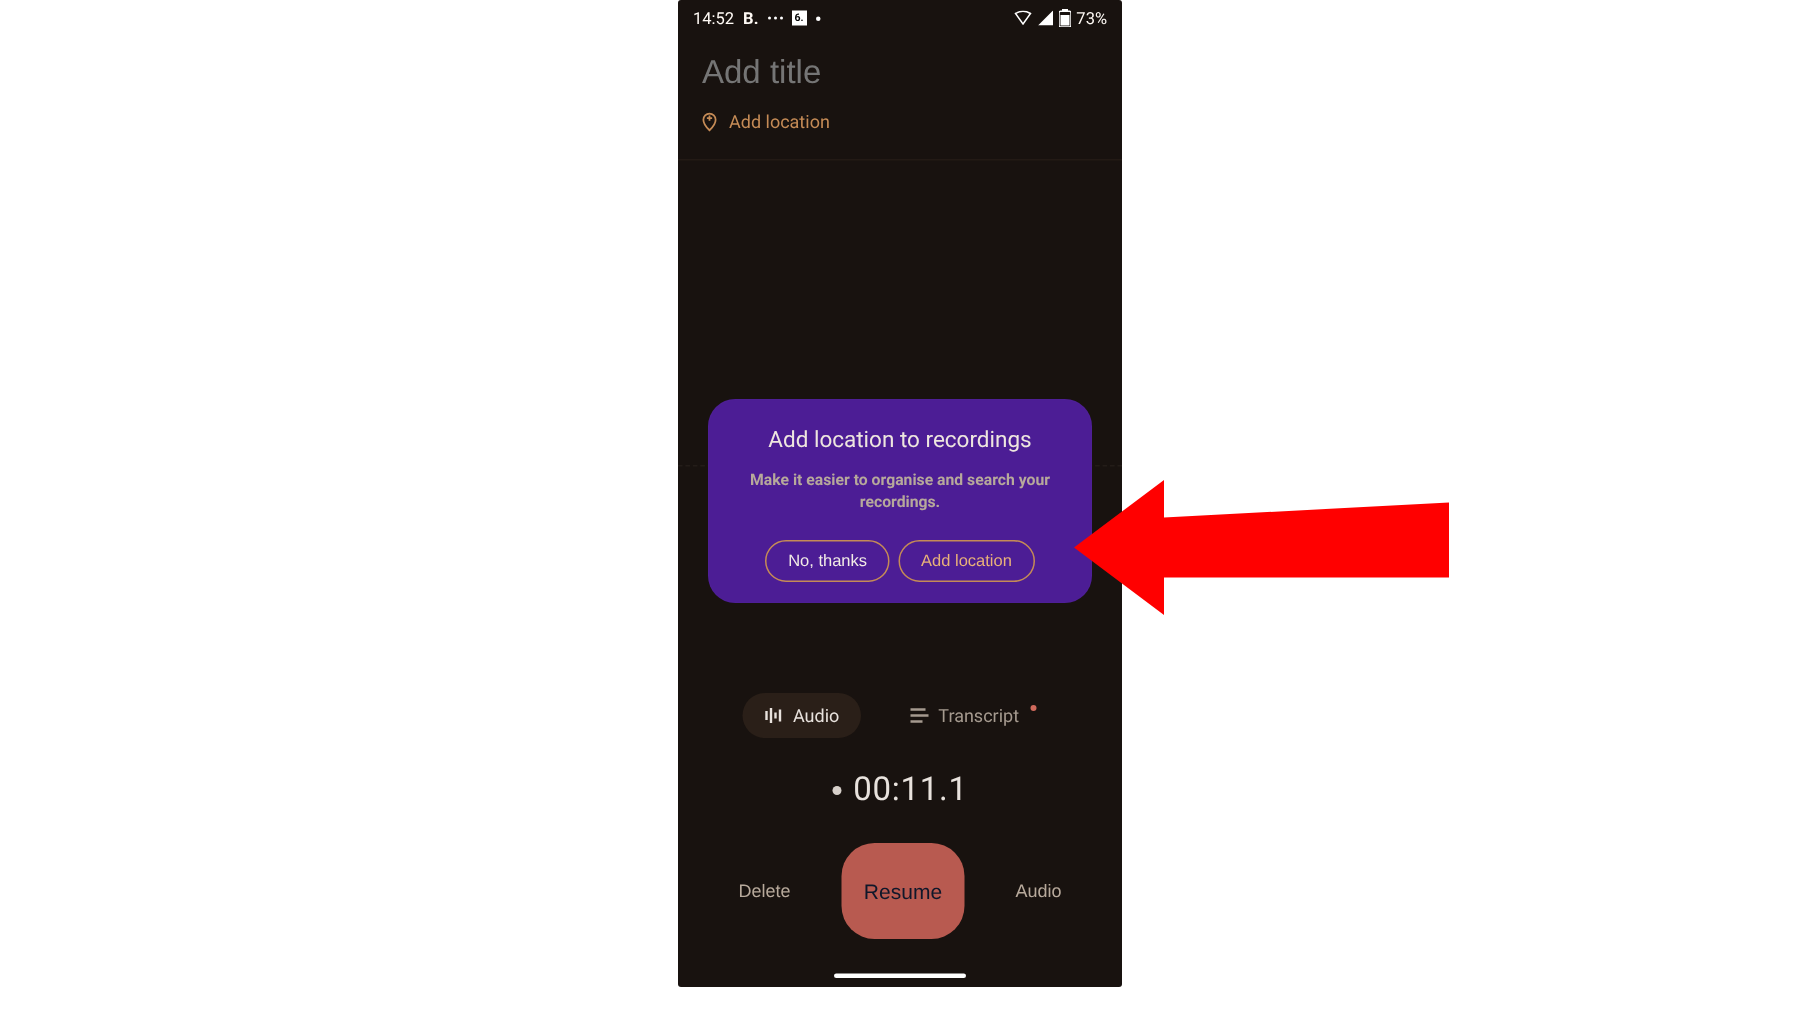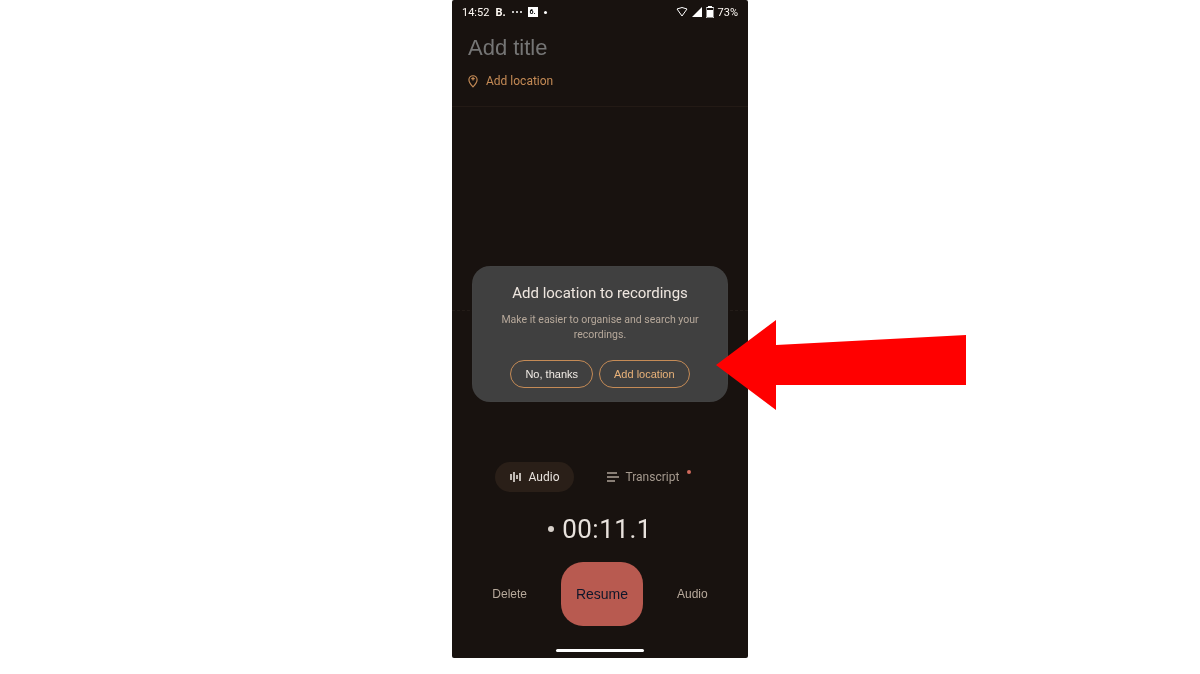--- a/index.html
+++ b/index.html
@@ -20,36 +20,36 @@
   
   .title-area{padding:10px 14px 6px;}
   .title-input{color:#8f877f;font-size:22px;background:transparent;border:none;outline:none;width:100%;}
   .loc-row{display:flex;align-items:center;gap:6px;margin-top:12px;color:#c58b56;}
   .loc-row svg{flex:0 0 14px;}
   .loc-row span{font-size:12px;}
   .hr{height:1px;background:#231a15;margin-top:12px;}
   
   .dotted{position:absolute;left:0;right:0;top:310px;height:1px;border-top:1px dashed #3a312a;opacity:.35;}
   
-  .card{position:absolute;left:20px;right:20px;top:266px;background:#404040;border-radius:18px;padding:18px 14px 14px;text-align:center;box-shadow:0 0 0 1px rgba(255,255,255,0.01) inset;}
+  .card{position:absolute;left:20px;right:20px;top:266px;background:#4c1d95;border-radius:18px;padding:18px 14px 14px;text-align:center;box-shadow:0 0 0 1px rgba(255,255,255,0.01) inset;}
   .card-title{font-size:15px;color:#eee6df;margin-bottom:10px;}
-  .card-body{font-size:10.5px;color:#b7a99b;line-height:1.45;}
+  .card-body{font-size:10.5px;color:#b7a99b;line-height:1.45;font-weight:bold;}
   .card-actions{display:flex;justify-content:center;gap:6px;margin-top:18px;}
   .pill{border:1px solid #c58b56;color:#f2ece6;background:transparent;border-radius:18px;padding:7px 14px;font-size:11px;cursor:pointer;}
   .pill.accent{color:#e9b279;}
   
   .tabs{position:absolute;left:0;right:0;top:462px;display:flex;justify-content:center;gap:18px;align-items:center;}
   .tab{display:flex;align-items:center;gap:6px;font-size:12px;color:#a59a8f;padding:8px 14px;border-radius:18px;cursor:pointer;}
   .tab.active{background:#2a1f18;color:#e8e2dd;}
   .tab .dot{width:4px;height:4px;background:#d06a5c;border-radius:50%;margin-left:2px;margin-top:-10px;}
   .tab svg{display:block;}
   
   .timer{position:absolute;left:0;right:0;top:514px;text-align:center;color:#e8e2dd;display:flex;align-items:center;justify-content:center;gap:8px;}
   .timer .recdot{width:6px;height:6px;background:#d7d0ca;border-radius:50%;display:inline-block;}
-  .timer .t{font-size:26px;letter-spacing:.5px;}
+  .timer .t{font-size:22px;letter-spacing:.5px;}
   
   .bottom{position:absolute;left:0;right:0;top:562px;display:flex;justify-content:center;gap:28px;}
   .txtbtn{color:#b7a99b;font-size:12px;background:none;border:none;cursor:pointer;}
   .resume{width:82px;height:64px;background:#b85a50;color:#0f172a;border:none;border-radius:22px;font-size:14px;font-weight:500;cursor:pointer;}
   
   .gbar{position:absolute;left:50%;bottom:6px;transform:translateX(-50%);width:88px;height:3px;background:#fff;border-radius:2px;}
   
   .arrow{position:absolute;left:716px;top:305px;pointer-events:none;}
 </style>
 </head>

